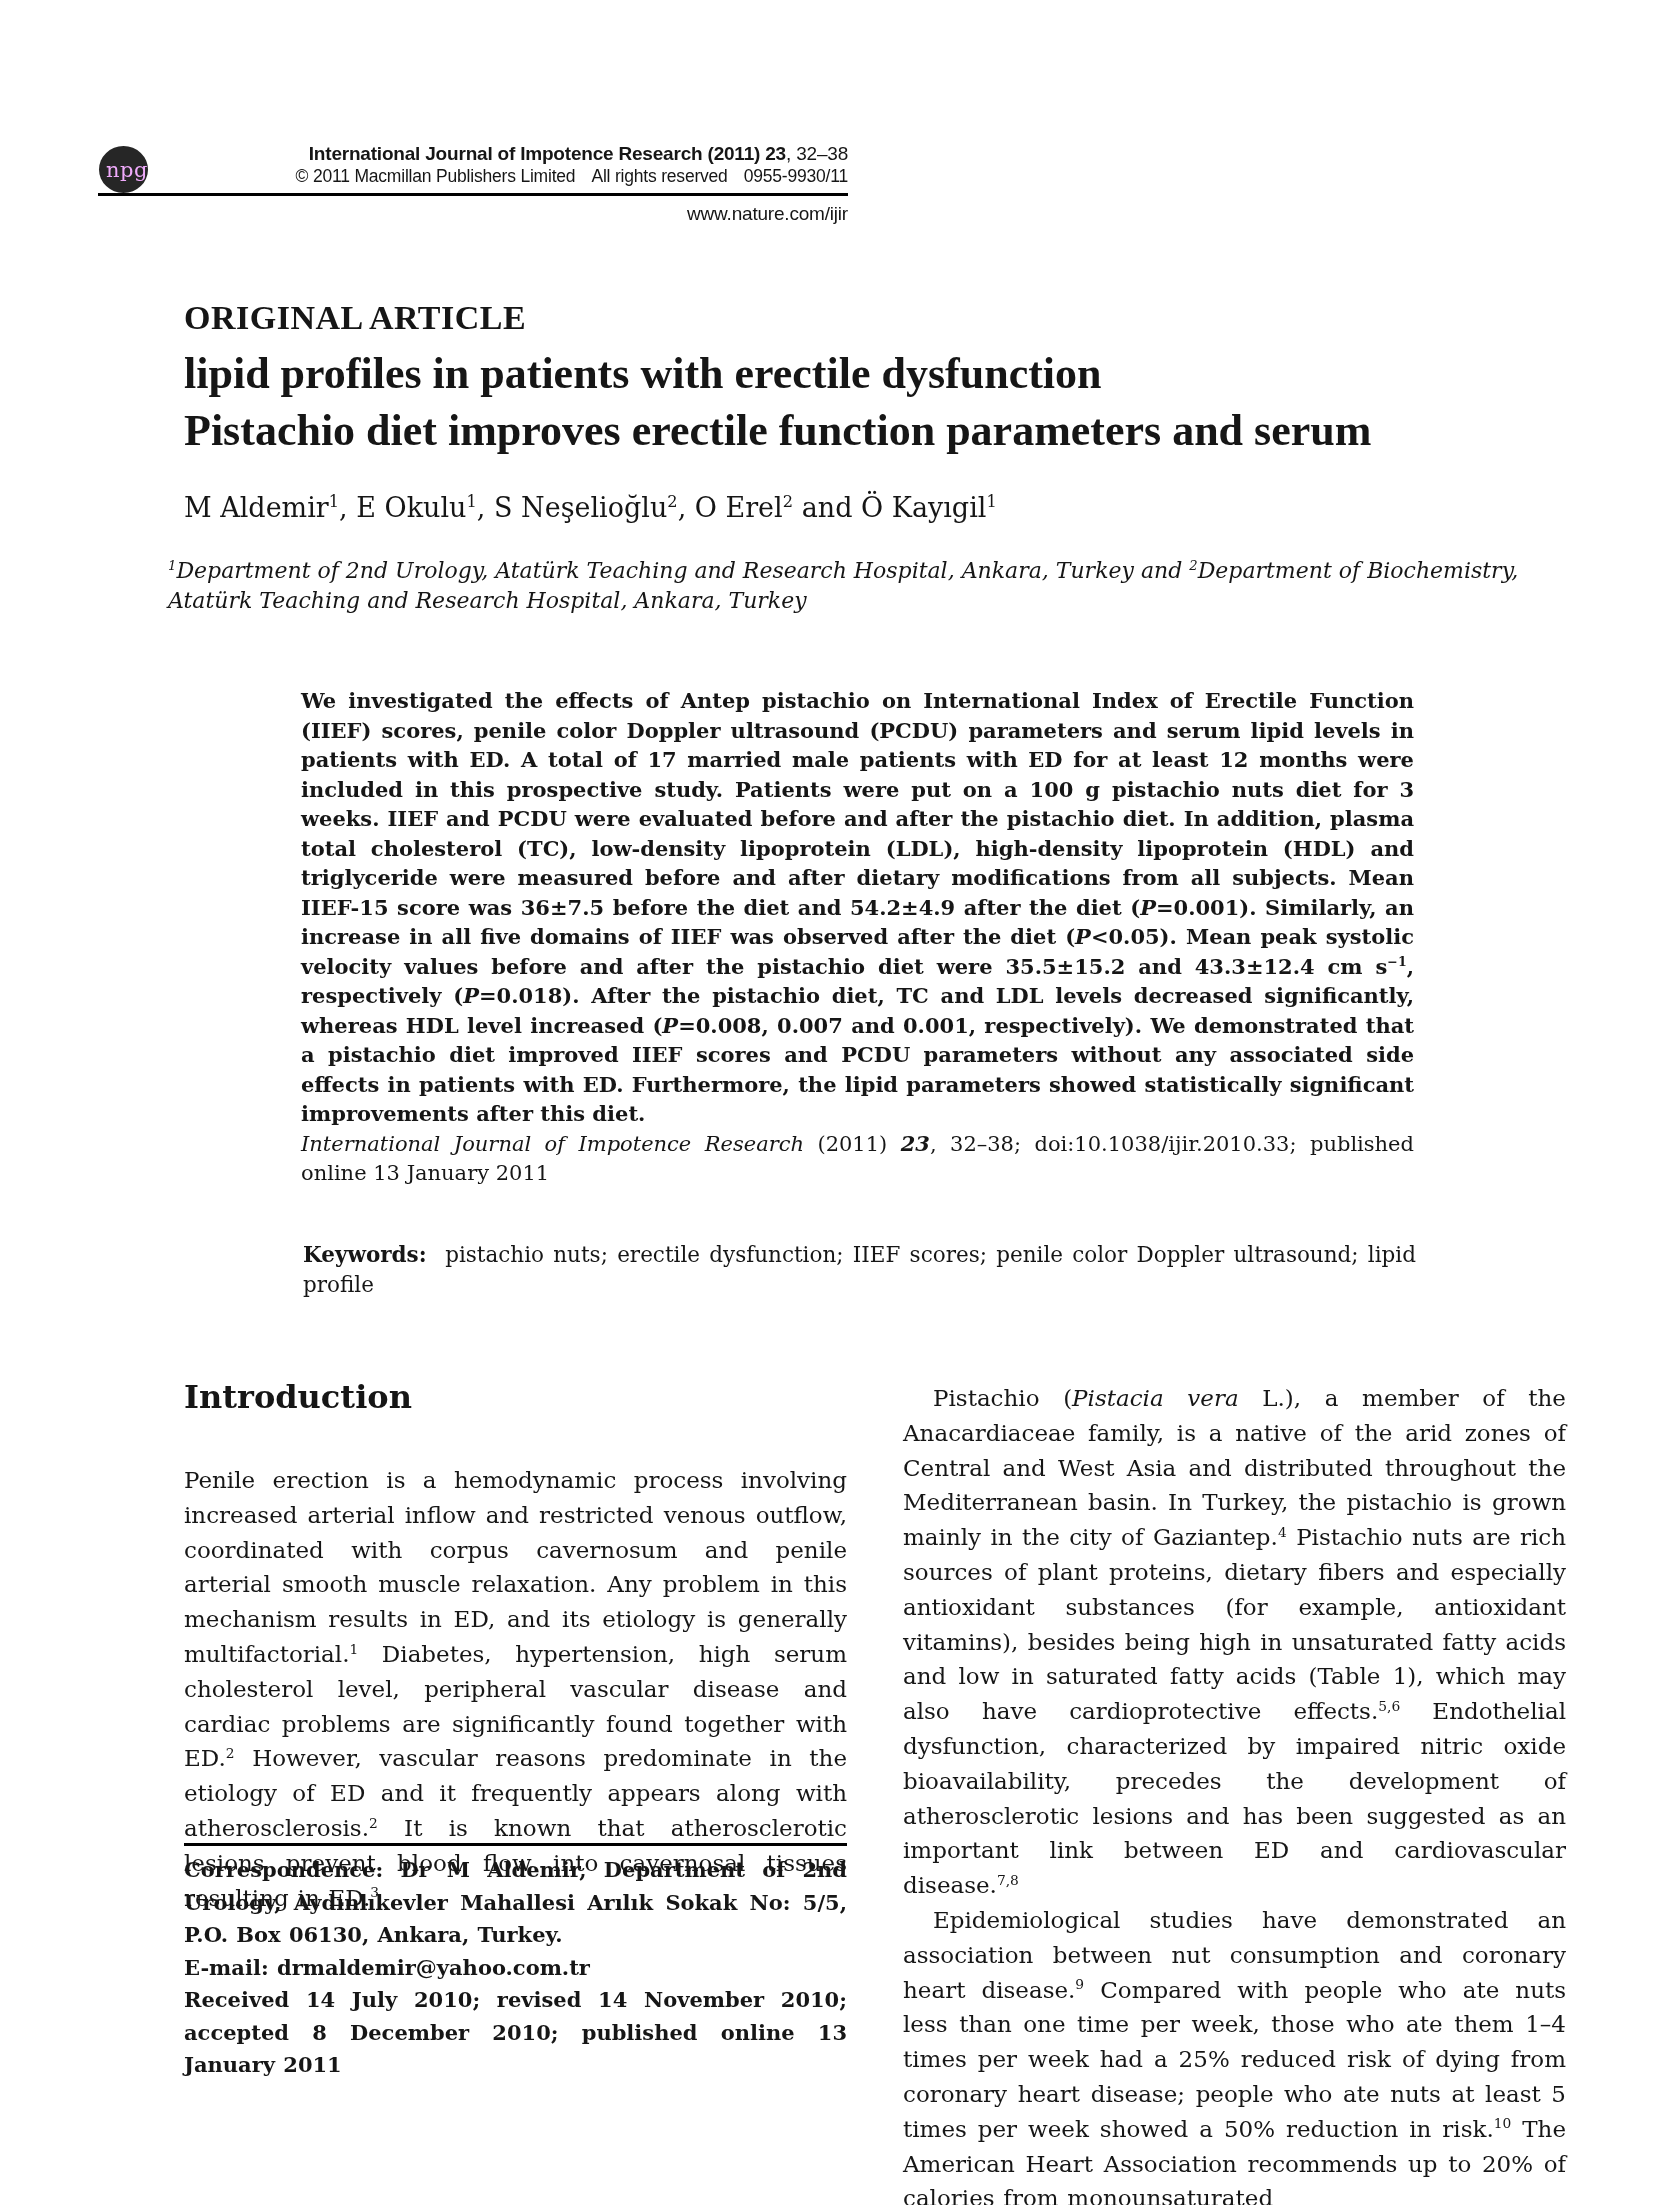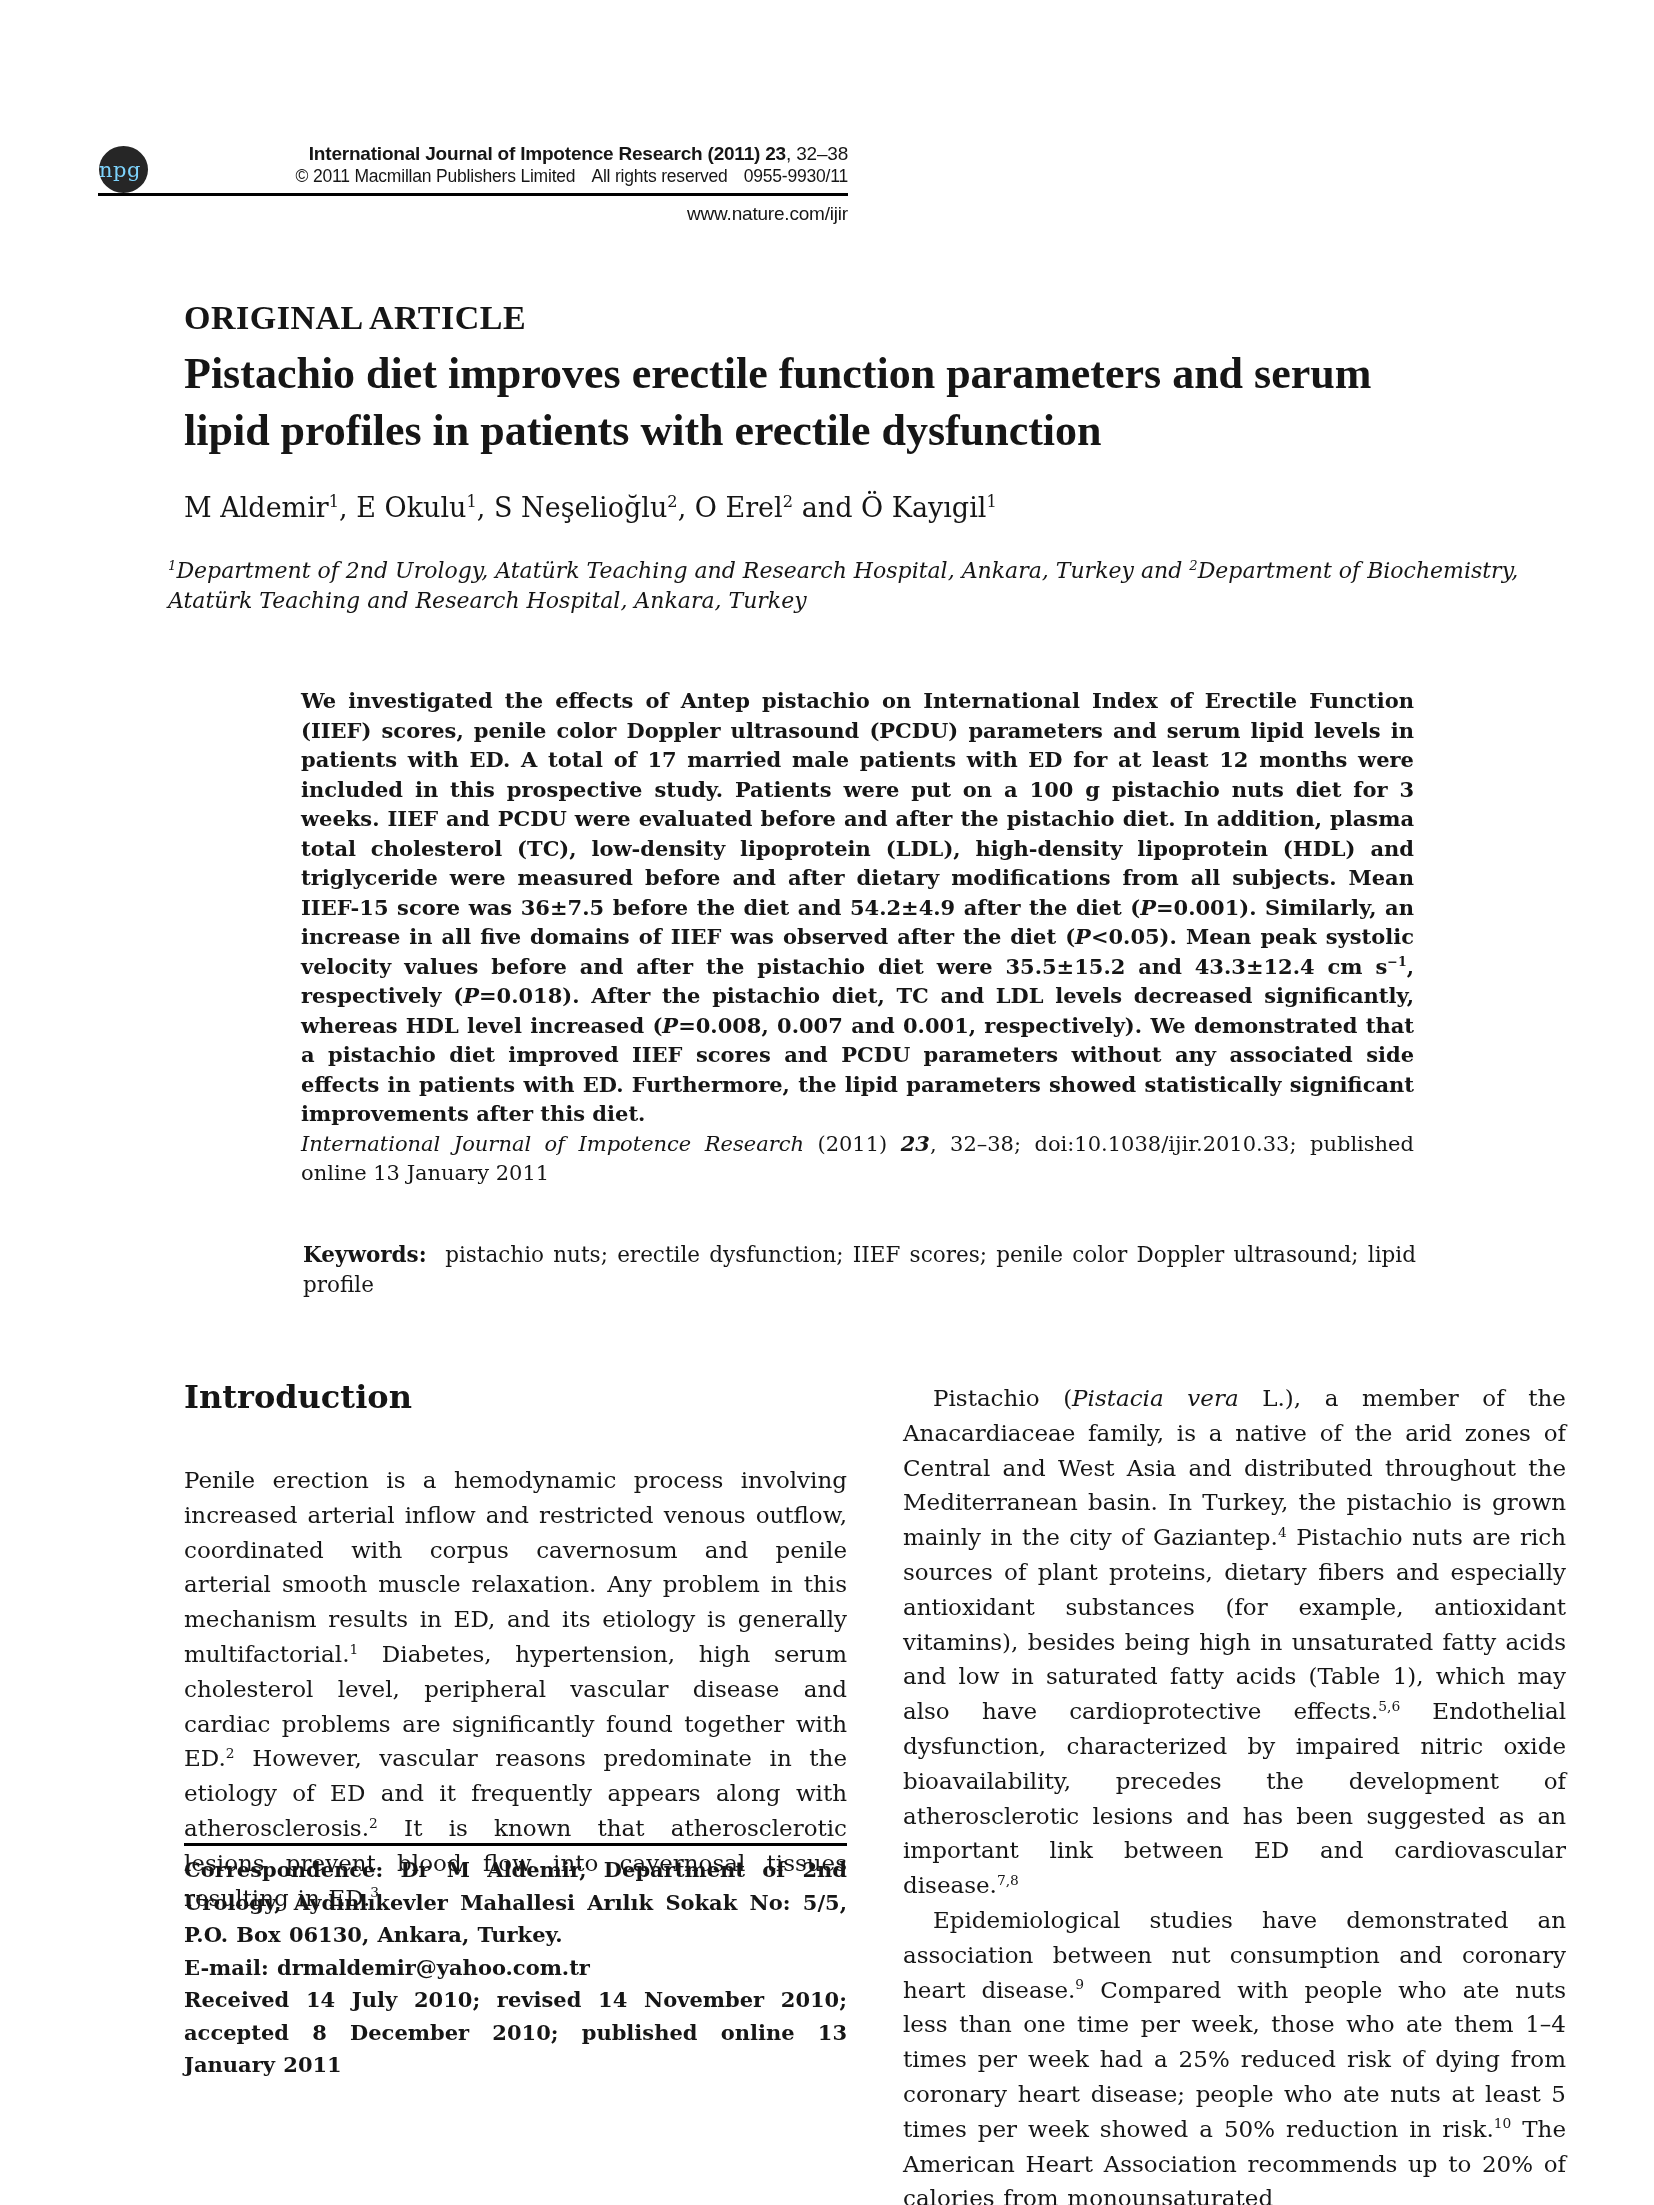--- a/index.html
+++ b/index.html
@@ -9,21 +9,21 @@
     background:#ffffff;
     color:#161616;
     font-family:"DejaVu Serif", serif;
     overflow:hidden;
     margin:0 auto;
   }
   
   .masthead{position:absolute;left:98px;top:142px;width:750px;}
   .npg-logo{
     position:absolute;left:1px;top:4px;width:49px;height:47px;border-radius:50%;
-    background:#262626;color:#7dd3fc;display:flex;align-items:center;justify-content:flex-start;
+    background:#262626;color:#f0abfc;display:flex;align-items:center;justify-content:flex-end;
     font-family:"DejaVu Serif",serif;font-size:21px;letter-spacing:.5px;
   }
   .masthead-text{text-align:right;font-family:"Liberation Sans",sans-serif;letter-spacing:-.2px;}
   .m-line1{font-size:19px;line-height:23px;}
   .m-line1 .bold{font-weight:700;}
   .m-line2{font-size:17.5px;line-height:21px;display:flex;justify-content:flex-end;gap:16px;margin-top:1px;}
   .m-rule{margin-top:6px;height:3px;background:#000;}
   .m-web{font-size:19px;line-height:22px;margin-top:7px;}
   
   .kicker{
@@ -79,22 +79,22 @@
         <span>All rights reserved</span>
         <span>0955-9930/11</span>
       </div>
       <div class="m-rule"></div>
       <div class="m-web">www.nature.com/ijir</div>
     </div>
   </div>
 
   <div class="kicker">ORIGINAL ARTICLE</div>
   <div class="title">
+    <div>lipid profiles in patients with erectile dysfunction</div>
     <div>Pistachio diet improves erectile function parameters and serum</div>
-    <div>lipid profiles in patients with erectile dysfunction</div>
   </div>
   <div class="authors"><span>M Aldemir</span><sup>1</sup><span>, E Okulu</span><sup>1</sup><span>, S Neşelioğlu</span><sup>2</sup><span>, O Erel</span><sup>2</sup><span> and Ö Kayıgil</span><sup>1</sup></div>
   <div class="affils"><sup>1</sup><span>Department of 2nd Urology, Atatürk Teaching and Research Hospital, Ankara, Turkey and </span><sup>2</sup><span>Department of Biochemistry, Atatürk Teaching and Research Hospital, Ankara, Turkey</span></div>
 
   <div class="abstract">
     <p class="abs-body"><span>We investigated the effects of Antep pistachio on International Index of Erectile Function (IIEF) scores, penile color Doppler ultrasound (PCDU) parameters and serum lipid levels in patients with ED. A total of 17 married male patients with ED for at least 12 months were included in this prospective study. Patients were put on a 100 g pistachio nuts diet for 3 weeks. IIEF and PCDU were evaluated before and after the pistachio diet. In addition, plasma total cholesterol (TC), low-density lipoprotein (LDL), high-density lipoprotein (HDL) and triglyceride were measured before and after dietary modifications from all subjects. Mean IIEF-15 score was 36±7.5 before the diet and 54.2±4.9 after the diet (</span><span class="seg-i">P</span><span>=0.001). Similarly, an increase in all five domains of IIEF was observed after the diet (</span><span class="seg-i">P</span><span>&lt;0.05). Mean peak systolic velocity values before and after the pistachio diet were 35.5±15.2 and 43.3±12.4 cm s</span><sup>−1</sup><span>, respectively (</span><span class="seg-i">P</span><span>=0.018). After the pistachio diet, TC and LDL levels decreased significantly, whereas HDL level increased (</span><span class="seg-i">P</span><span>=0.008, 0.007 and 0.001, respectively). We demonstrated that a pistachio diet improved IIEF scores and PCDU parameters without any associated side effects in patients with ED. Furthermore, the lipid parameters showed statistically significant improvements after this diet.</span></p>
     <p class="abs-cite"><span class="seg-i">International Journal of Impotence Research</span><span> (2011) </span><span class="seg-b">23</span><span>, 32–38; doi:10.1038/ijir.2010.33; published online 13 January 2011</span></p>
   </div>
 
   <div class="keywords"><span class="kw-label">Keywords:</span>&nbsp;&nbsp;<span>pistachio nuts; erectile dysfunction; IIEF scores; penile color Doppler ultrasound; lipid profile</span></div>

